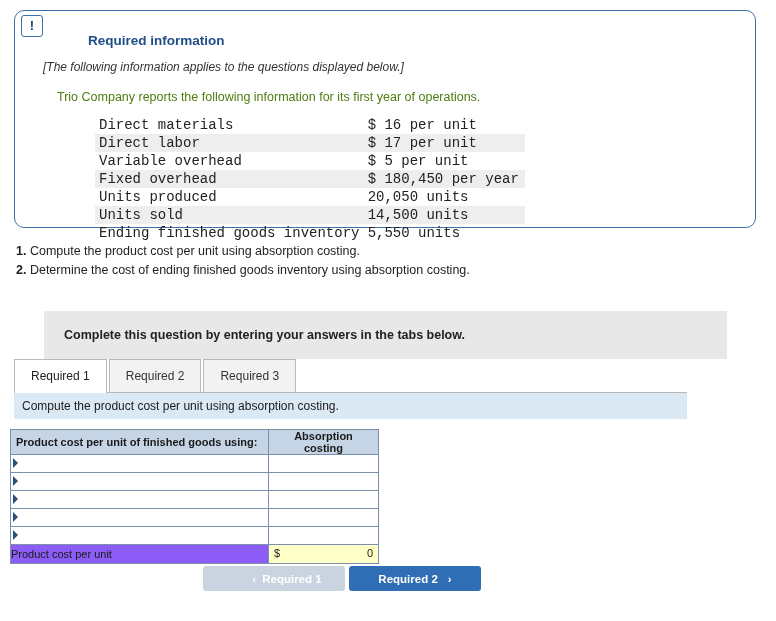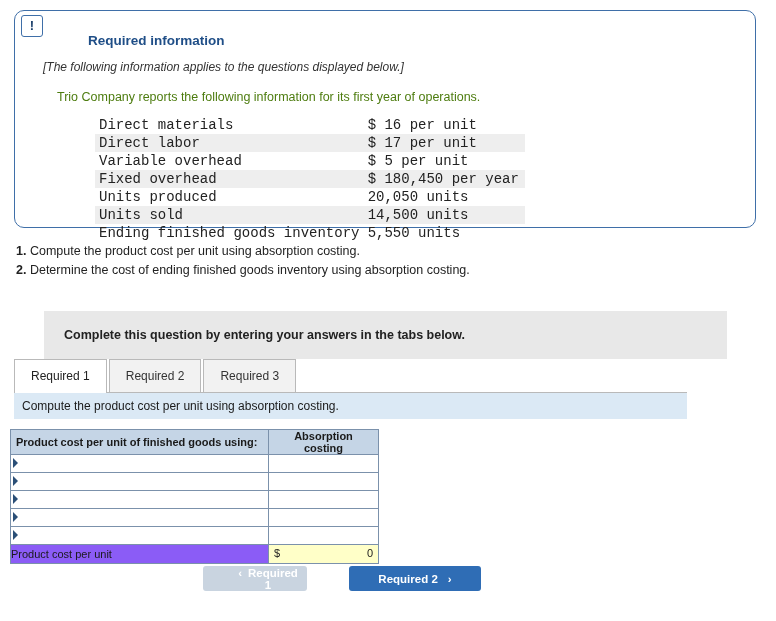--- a/index.html
+++ b/index.html
@@ -242,21 +242,21 @@
     top: 2px;
     font-size: 11px;
     color: #1a1a1a;
   }
 
   
   .nav-prev {
     position: absolute;
     left: 203px;
     top: 566px;
-    width: 104px;
+    width: 142px;
     height: 25px;
     background: #c9d4e0;
     color: #ffffff;
     border: none;
     border-radius: 3px;
     font-family: "Liberation Sans", sans-serif;
     font-size: 11.5px;
     font-weight: bold;
     cursor: default;
     padding-left: 32px;

